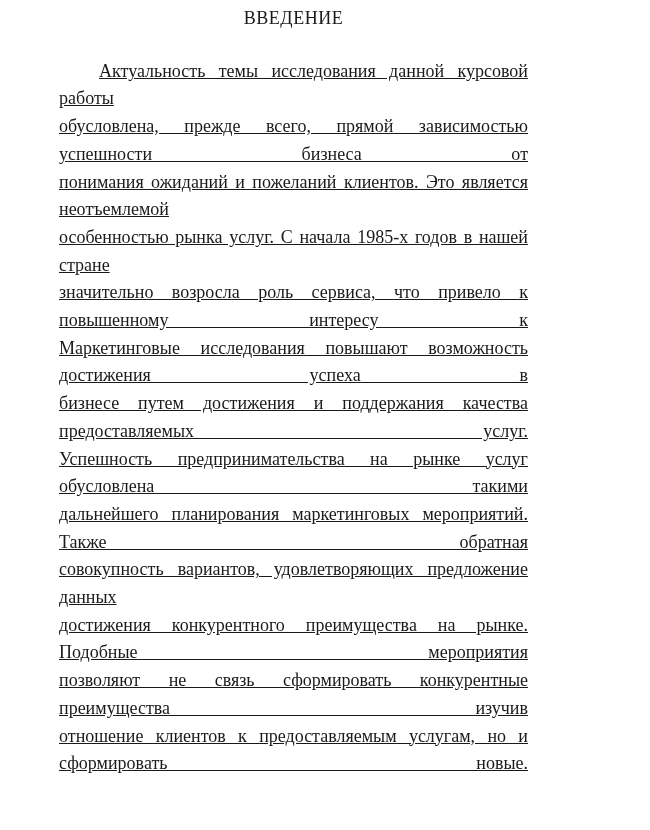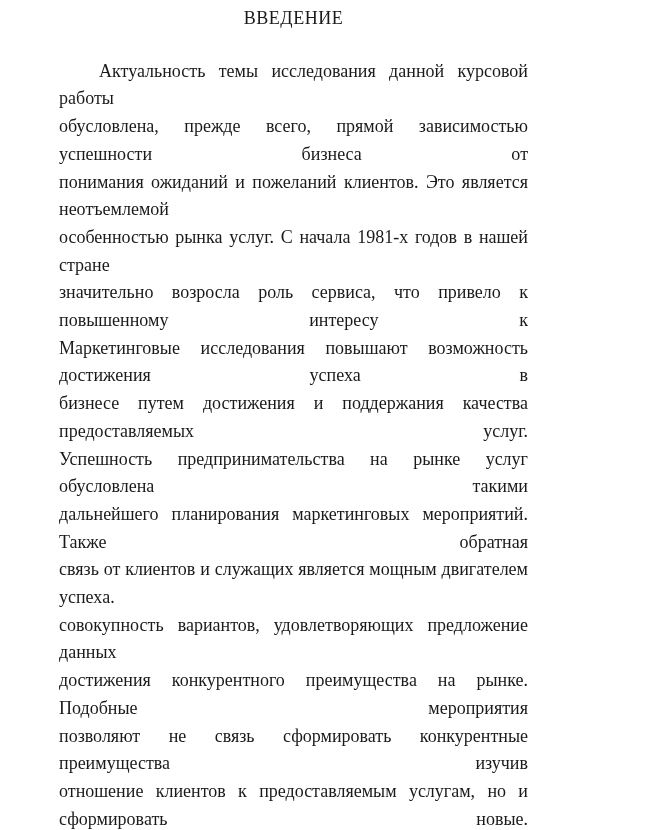--- a/index.html
+++ b/index.html
@@ -25,44 +25,44 @@
     letter-spacing: 0.5px;
   }
   .body-text {
     margin-top: 25px;
   }
   .line {
     line-height: 27.7px;
     text-align: justify;
     text-align-last: justify;
     white-space: normal;
+    text-decoration: underline;
   }
   .line.indent {
     text-indent: 40px;
   }
 </style>
 </head>
 <body>
 
 <div class="page">
   <div class="title">ВВЕДЕНИЕ</div>
 
   <div class="body-text">
 
     <div>
       <div class="line indent">Актуальность темы исследования данной курсовой работы</div>
       <div class="line">обусловлена, прежде всего, прямой зависимостью успешности бизнеса от</div>
       <div class="line">понимания ожиданий и пожеланий клиентов. Это является неотъемлемой</div>
-      <div class="line">особенностью рынка услуг. С начала 1981-х годов в нашей стране</div>
+      <div class="line">особенностью рынка услуг. С начала 1985-х годов в нашей стране</div>
       <div class="line">значительно возросла роль сервиса, что привело к повышенному интересу к</div>
       <div class="line">Маркетинговые исследования повышают возможность достижения успеха в</div>
       <div class="line">бизнесе путем достижения и поддержания качества предоставляемых услуг.</div>
       <div class="line">Успешность предпринимательства на рынке услуг обусловлена такими</div>
       <div class="line">дальнейшего планирования маркетинговых мероприятий. Также обратная</div>
-      <div class="line">связь от клиентов и служащих является мощным двигателем успеха.</div>
       <div class="line">совокупность вариантов, удовлетворяющих предложение данных</div>
       <div class="line">достижения конкурентного преимущества на рынке. Подобные мероприятия</div>
       <div class="line">позволяют не связь сформировать конкурентные преимущества изучив</div>
       <div class="line">отношение клиентов к предоставляемым услугам, но и сформировать новые.</div>
 
     </div>
 
   </div>
 </div>
 

